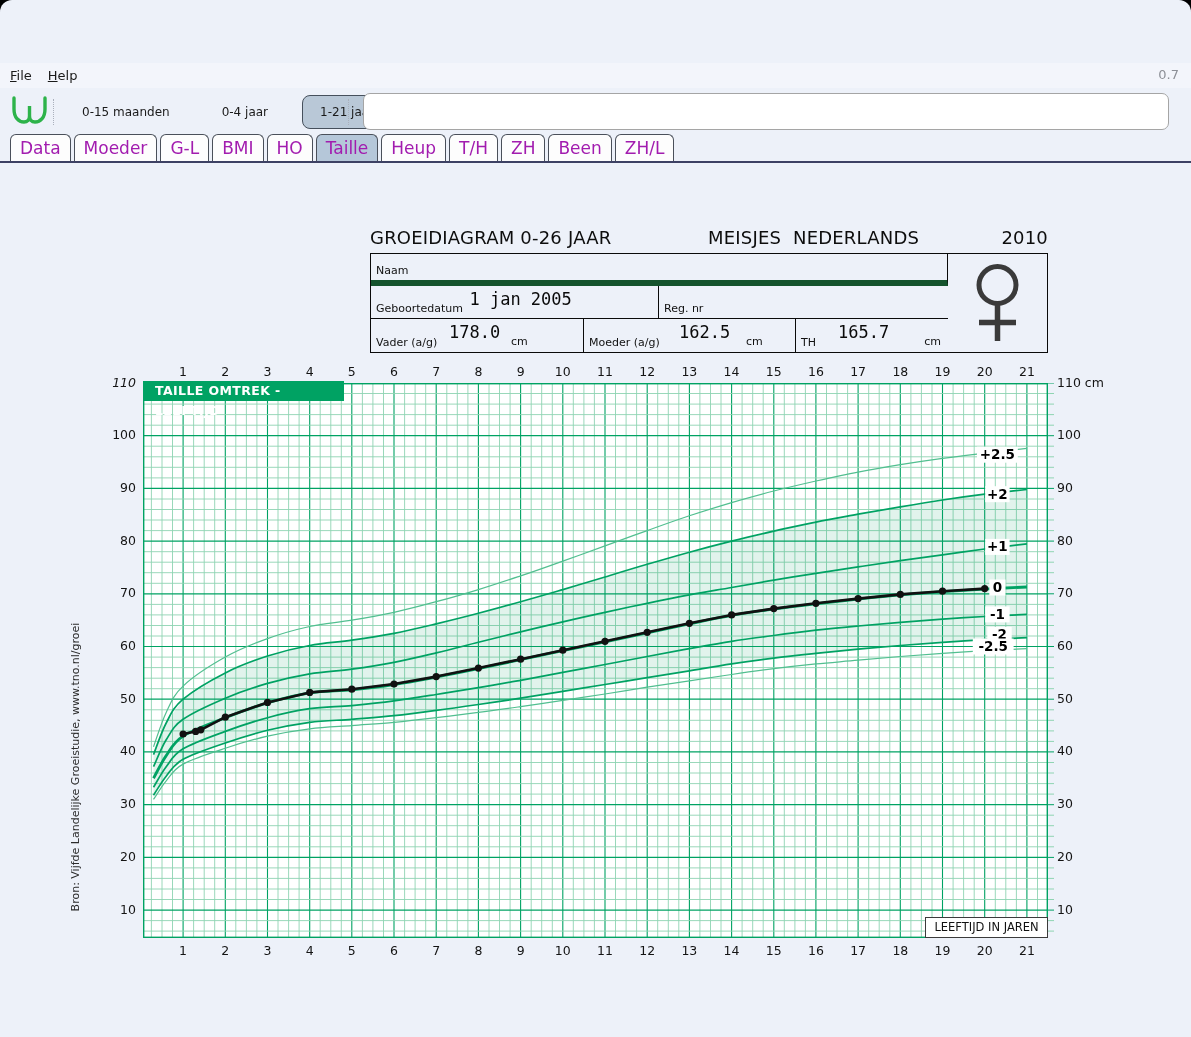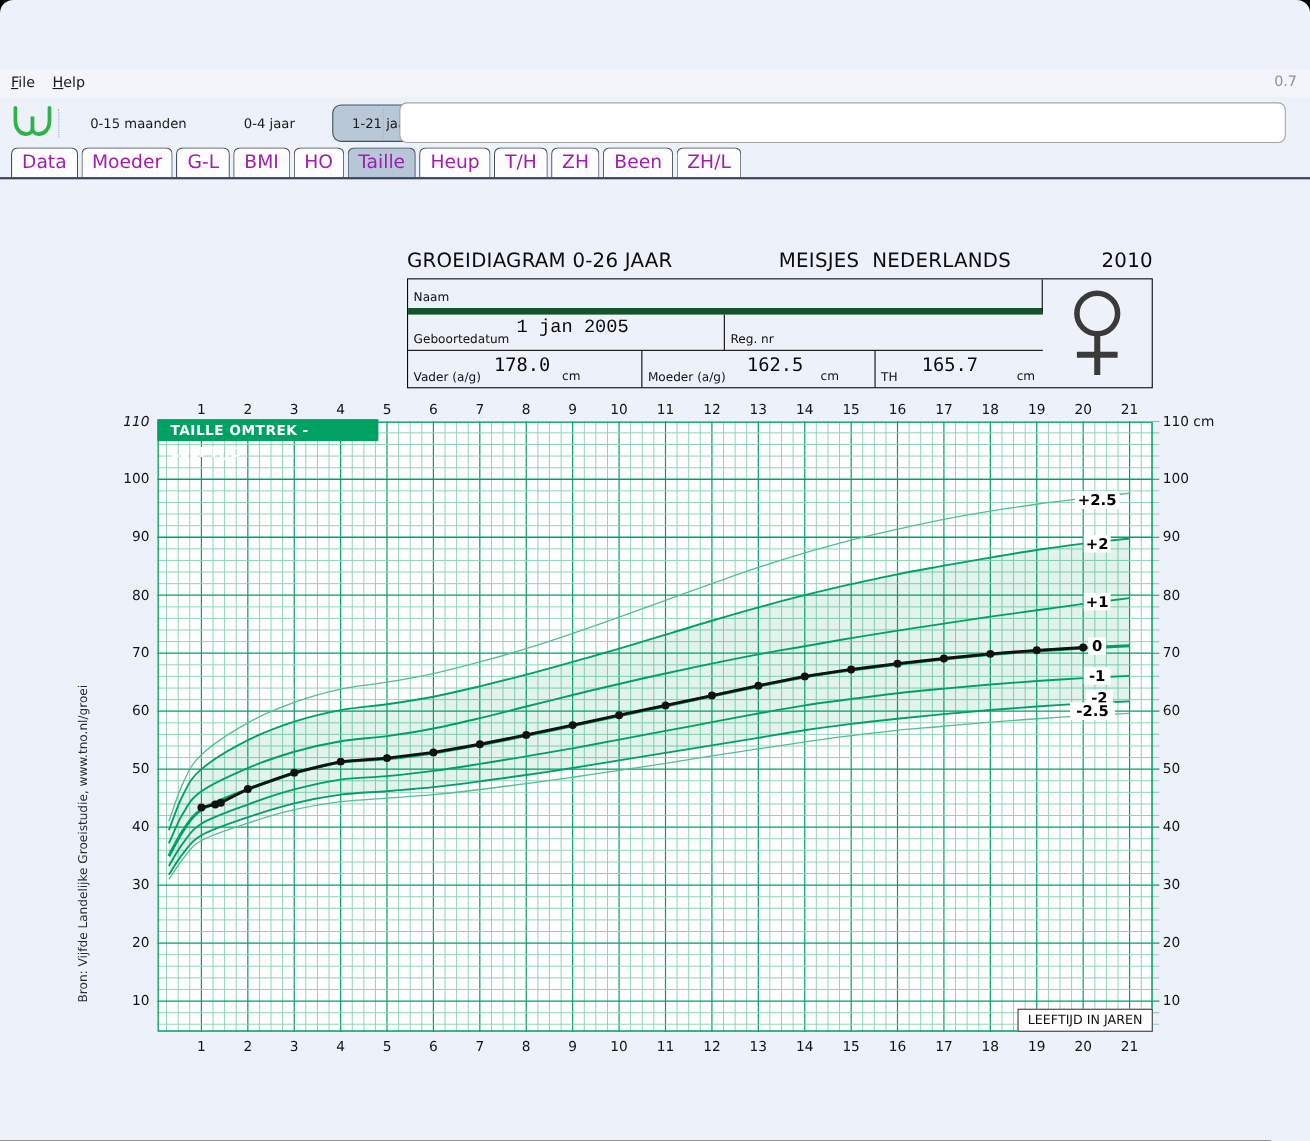--- a/index.html
+++ b/index.html
@@ -99,21 +99,21 @@
   <div class="pg-title" id="t-mid">MEISJES  NEDERLANDS</div>
   <div class="pg-title" id="t-right">2010</div>
 
   <div class="info-table">
     <div class="cell c-naam">
       <span class="fl">Naam</span>
       <span class="fv" style="left:50%;transform:translateX(-50%);"></span>
     </div>
     <div class="cell c-geb">
       <span class="fl">Geboortedatum</span>
-      <span class="fv" style="left:50%;transform:translateX(-44%);font-family:Liberation Mono, monospace;">1 jan 2005</span>
+      <span class="fv" style="left:50%;transform:translateX(-44%);">1 jan 2005</span>
     </div>
     <div class="cell c-reg">
       <span class="fl">Reg. nr</span>
       <span class="fv" style="left:50%;"></span>
     </div>
     <div class="cell c-vader">
       <span class="fl">Vader (a/g)</span>
       <span class="fv" style="left:78px;">178.0</span>
       <span class="fu" style="left:140px;">cm</span>
     </div>

